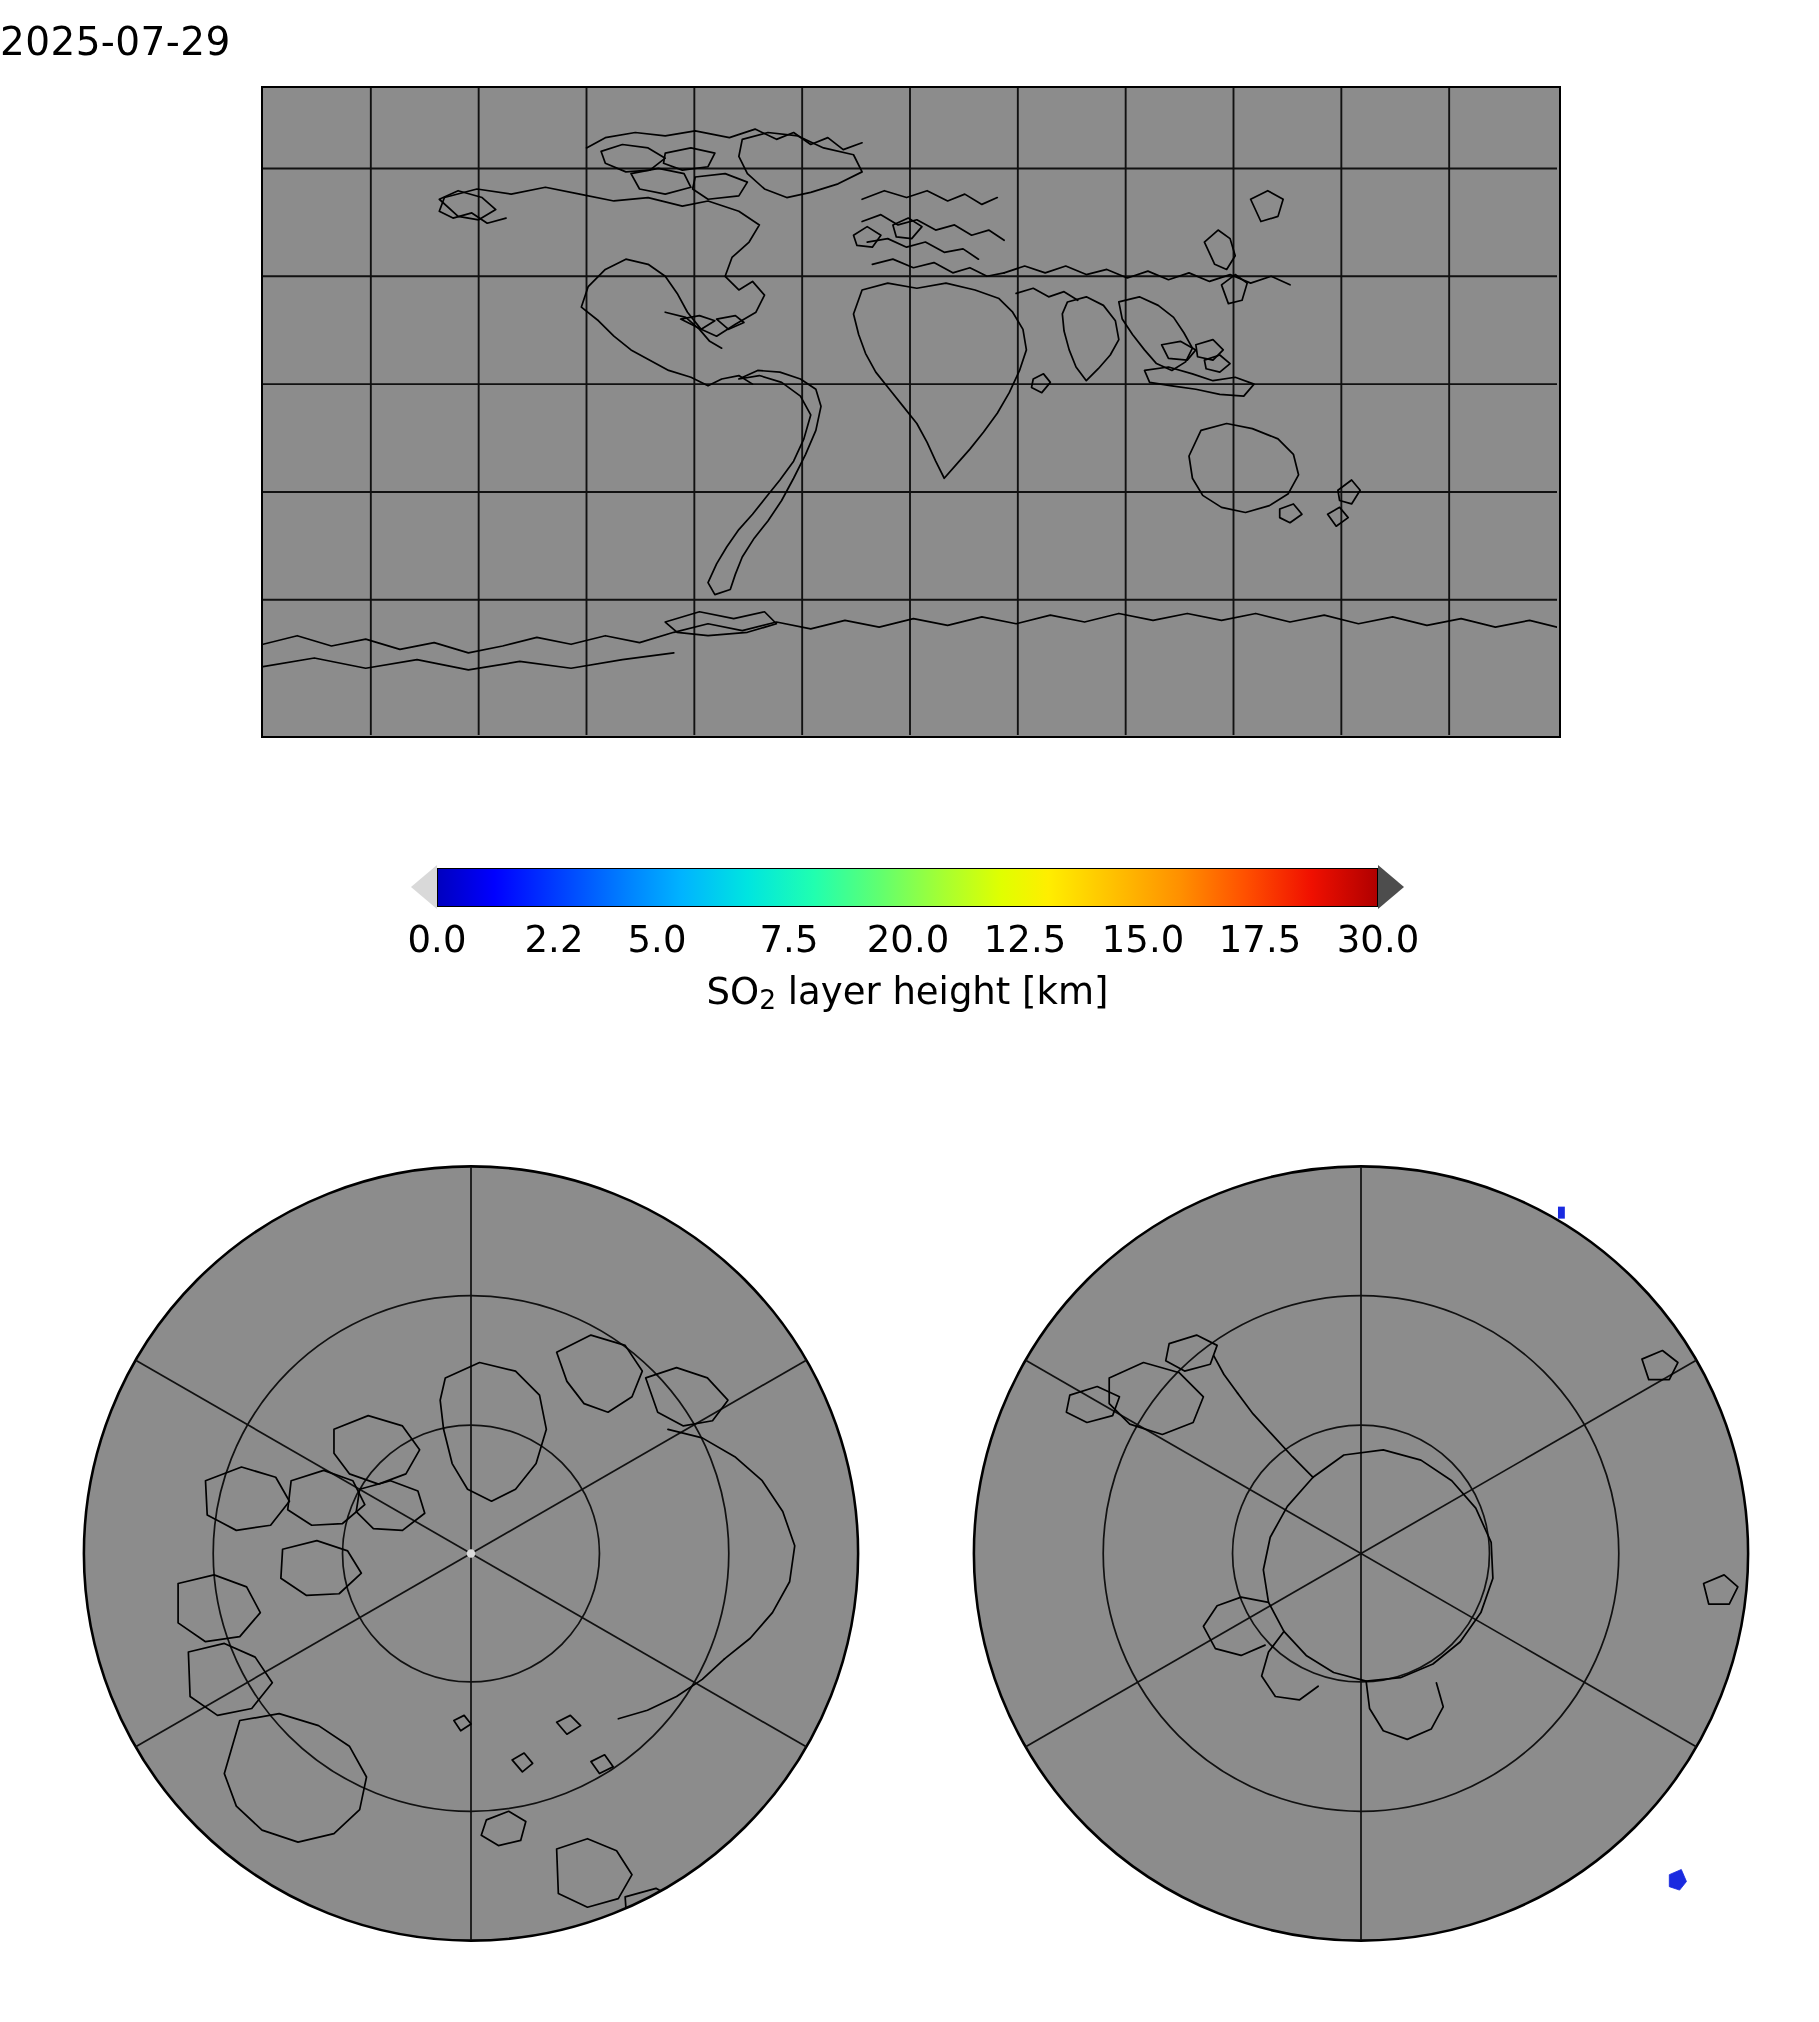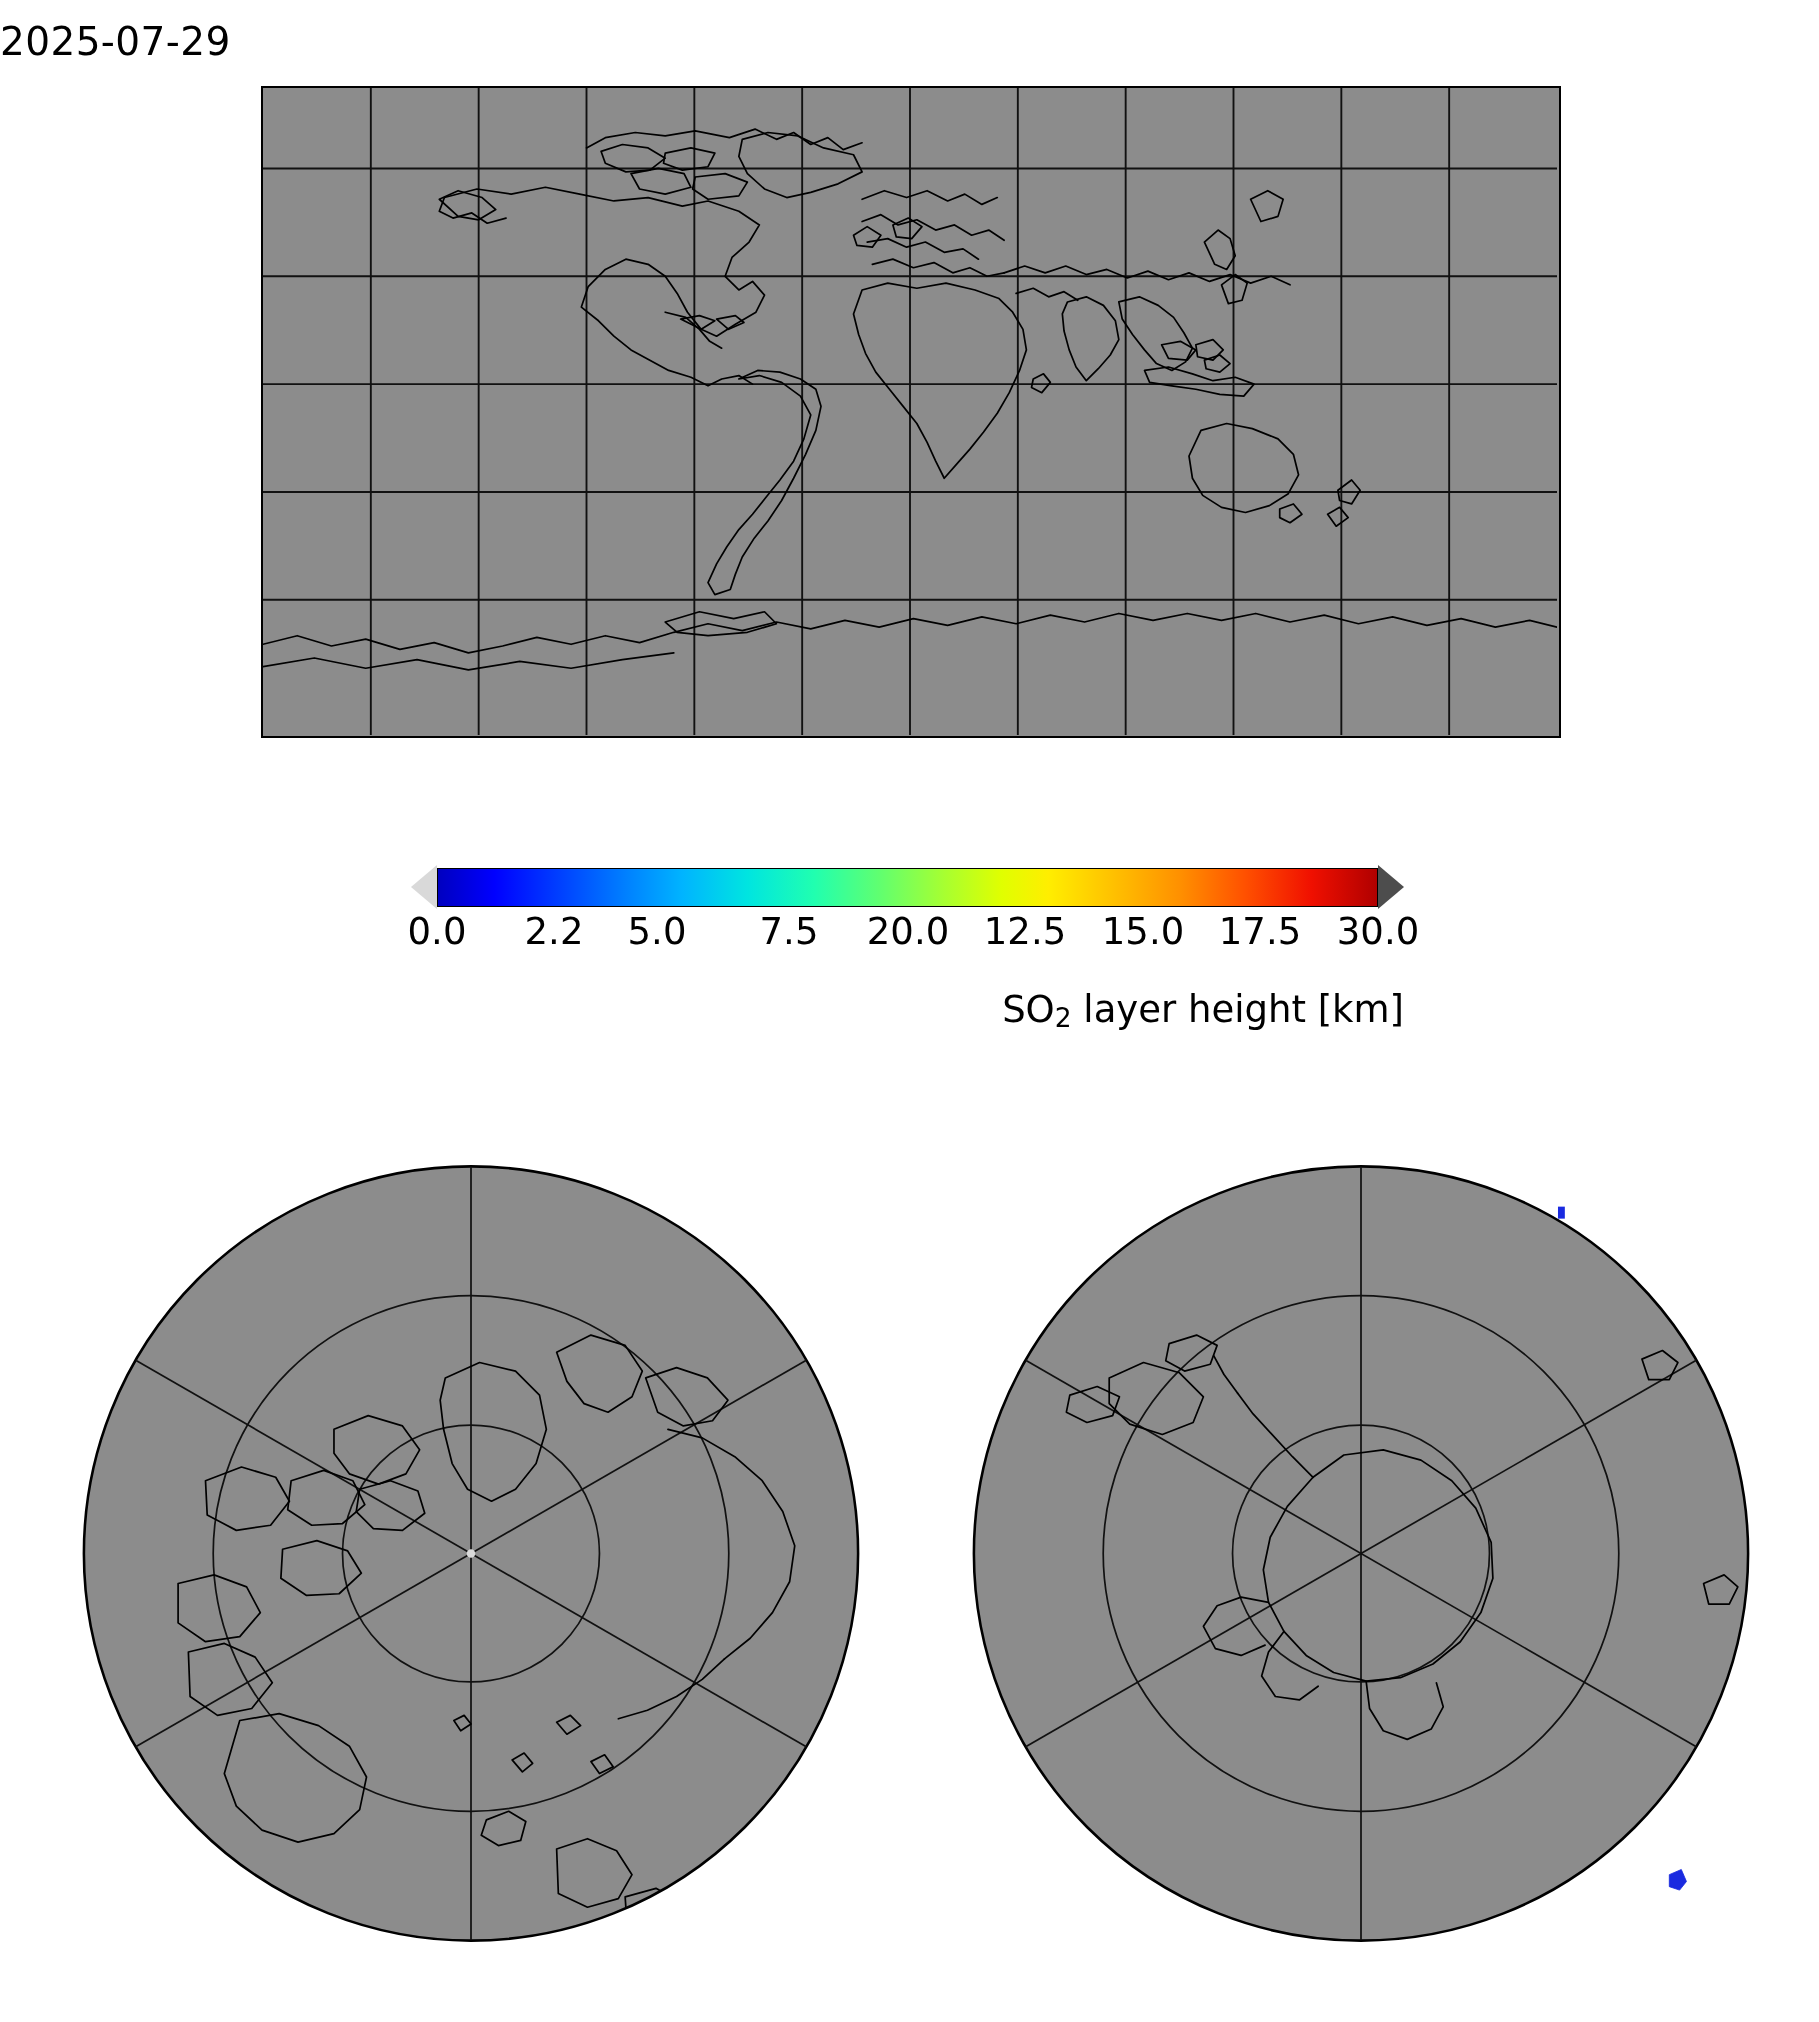--- a/index.html
+++ b/index.html
@@ -93,35 +93,35 @@
        #ffc000 72%,
        #ff9000 79%,
        #ff5000 86%,
        #f01000 93%,
        #b00000 100%);
   }
   #colorbar-ticklabels {
     position: relative;
     height: 50px;
     width: 993px;
-    margin-top: 0;
+    margin-top: 8px;
     text-decoration: underline;
   }
   #colorbar-ticklabels span {
     position: absolute;
     top: 0;
     transform: translateX(-50%);
     font-size: 37px;
     white-space: nowrap;
   }
   #colorbar-label {
     width: 993px;
-    text-align: right;
+    text-align: center;
     font-size: 37px;
-    margin-top: 28px;
+    margin-top: 2px;
   }
   #colorbar-label sub {
     font-size: 26.5px;
     vertical-align: baseline;
     position: relative;
     top: 5.1px;
   }
 
   
   #np-panel {

